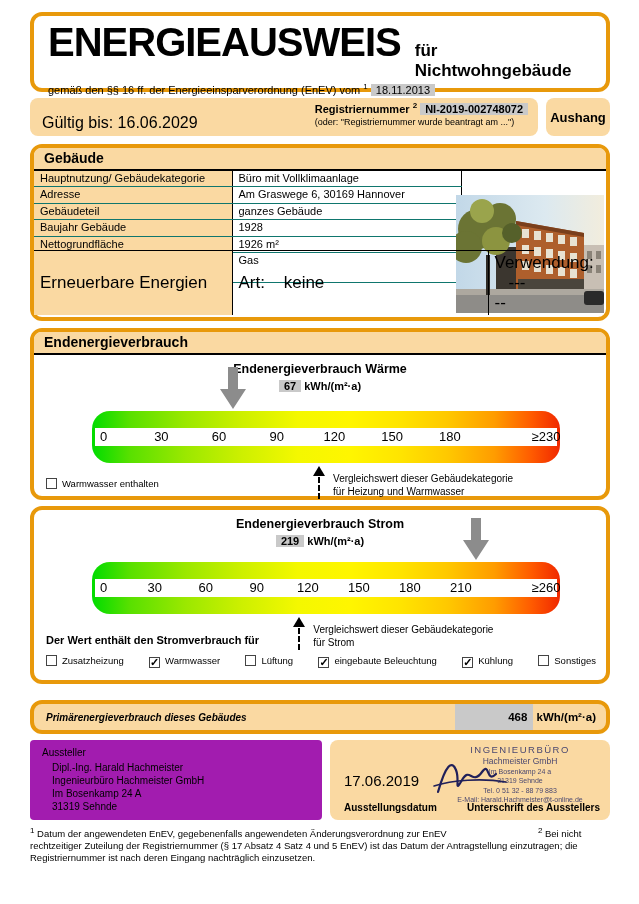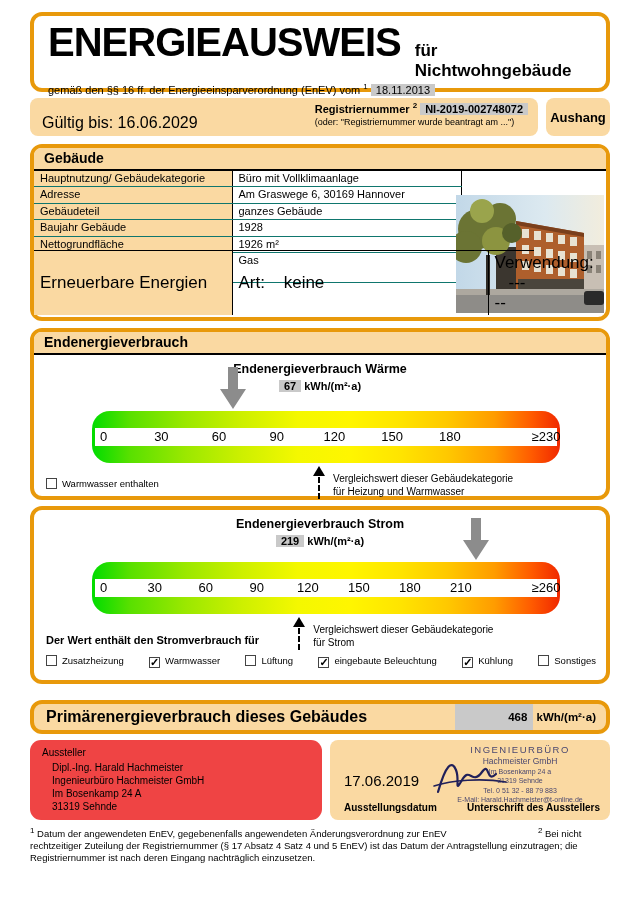--- a/index.html
+++ b/index.html
@@ -55,26 +55,26 @@
   .up-stem { position:absolute; left:-1px; top:14px; height:22px; border-left:2px dashed #000; }
   .cmp-text { position:absolute; left:14px; top:9px; font-size:10px; white-space:nowrap; line-height:1.3; }
   .cb { display:inline-block; width:11px; height:11px; border:1.5px solid #444; background:#fff; font-size:11px; line-height:9px; text-align:center; vertical-align:-2px; margin-right:5px; font-weight:bold; overflow:visible; }
   .cb-row { position:absolute; left:12px; bottom:6px; font-size:9.5px; }
   .includes-title { position:absolute; left:12px; top:124px; font-size:11px; font-weight:bold; }
   .includes-row { position:absolute; left:12px; right:10px; top:145px; display:flex; justify-content:space-between; font-size:9.5px; }
   .includes-row span.item { white-space:nowrap; }
 
   
   .primary { left:30px; top:700px; width:580px; height:34px; background:#FAD9A2; display:flex; align-items:center; justify-content:space-between; padding:0 10px 0 12px; }
-  .primary-label { font-weight:bold; font-size:16px; }
+  .primary-label { font-weight:bold; font-size:10px;font-style:italic; }
   .primary-val { font-size:11.5px; font-weight:bold; }
   .primary-val .gray-box { min-width:78px; text-align:right; padding:7px 6px; }
 
   
-  .issuer { position:absolute; left:30px; top:740px; width:292px; height:80px; background:#ef4444; border-radius:11px; padding:7px 12px; font-size:10px; }
+  .issuer { position:absolute; left:30px; top:740px; width:292px; height:80px; background:#a21caf; border-radius:4px; padding:7px 12px; font-size:10px; }
   .issuer-lines { margin:3px 0 0 10px; line-height:1.3; }
   .datebox { position:absolute; left:330px; top:740px; width:280px; height:80px; background:#FAD9A2; border-radius:8px; }
   .issue-date { position:absolute; left:14px; top:32px; font-size:15px; }
   .issue-date-label { position:absolute; left:14px; bottom:7px; font-weight:bold; font-size:10px; }
   .stamp { position:absolute; right:4px; top:4px; width:172px; text-align:center; font-size:7px; color:#4A4870; line-height:1.3; }
   .stamp-line0 { font-size:9.5px; letter-spacing:1.5px; }
   .stamp-line1 { font-size:8.5px; }
   .sig { position:absolute; right:78px; top:16px; width:100px; height:42px; }
   .sig-label { position:absolute; right:10px; bottom:7px; font-weight:bold; font-size:10px; color:#000; }
 

